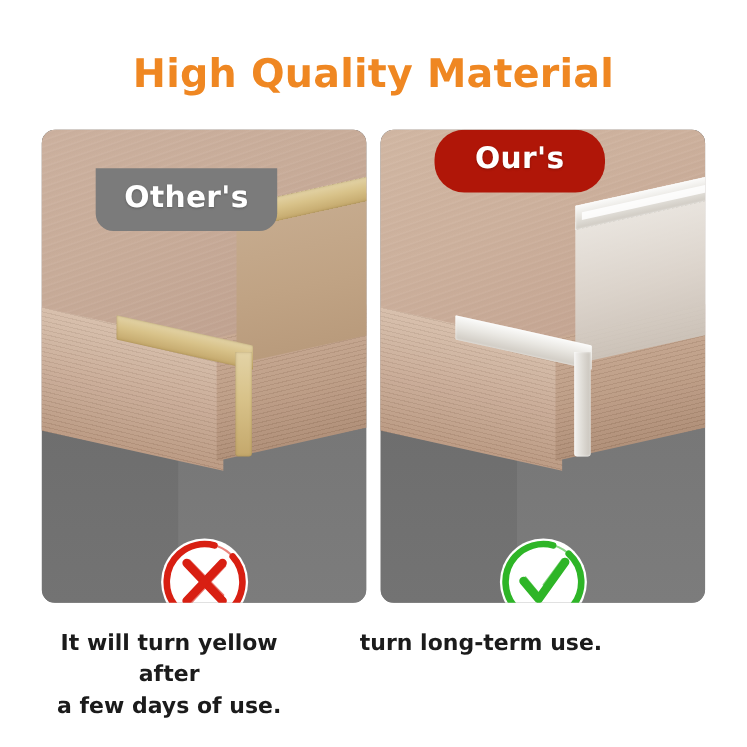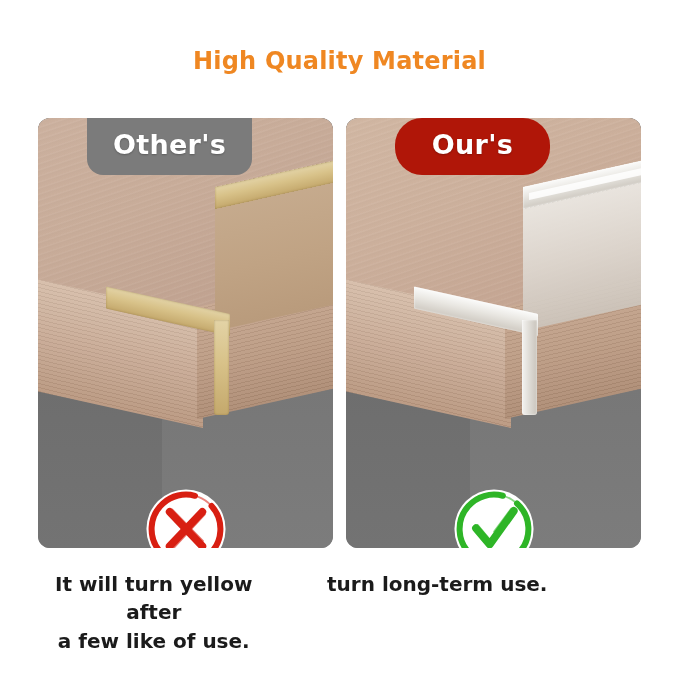--- a/index.html
+++ b/index.html
@@ -13,21 +13,21 @@
     position: relative;
   }
 
   
   .title {
     position: absolute;
     top: 47px;
     left: 0;
     width: 679px;
     text-align: center;
-    font-size: 24px;
+    font-size: 36px;
     font-weight: bold;
     color: #ef8722;
     letter-spacing: 0.2px;
   }
 
   
   .compare {
     position: absolute;
     top: 118px;
     left: 38px;
@@ -226,21 +226,21 @@
     padding: 0 26px 4px;
     color: #ffffff;
     font-size: 27px;
     font-weight: bold;
     border-bottom-left-radius: 16px;
     border-bottom-right-radius: 16px;
     letter-spacing: 0.3px;
     text-shadow: 0 1px 2px rgba(0,0,0,0.25);
     z-index: 5;
   }
-  .badge.grey { background: #7b7b7b; }
+  .badge.grey { background: #7b7b7b; margin-top: 35px; }
   .badge.red  { background: #b01608; border-radius: 27px; }
 
   
   .verdict {
     position: absolute;
     left: 50%;
     bottom: -24px;
     transform: translateX(-50%);
     width: 86px;
     height: 86px;
@@ -349,18 +349,18 @@
         <path d="M70 26 L50 53" stroke="#2eb527" stroke-width="1.8" stroke-linecap="round" fill="none" opacity="0.6"></path>
       </svg>
     </div>
 
   </div>
 </div>
 
 <div class="captions">
   <div class="caption">
     <span class="l1">It will turn yellow after</span>
-    <span class="l2">a few like of use.</span>
+    <span class="l2">a few days of use.</span>
   </div>
   <div class="caption">
     <span class="l2">turn long-term use.</span>
   </div>
 </div>
 
 </body></html>

